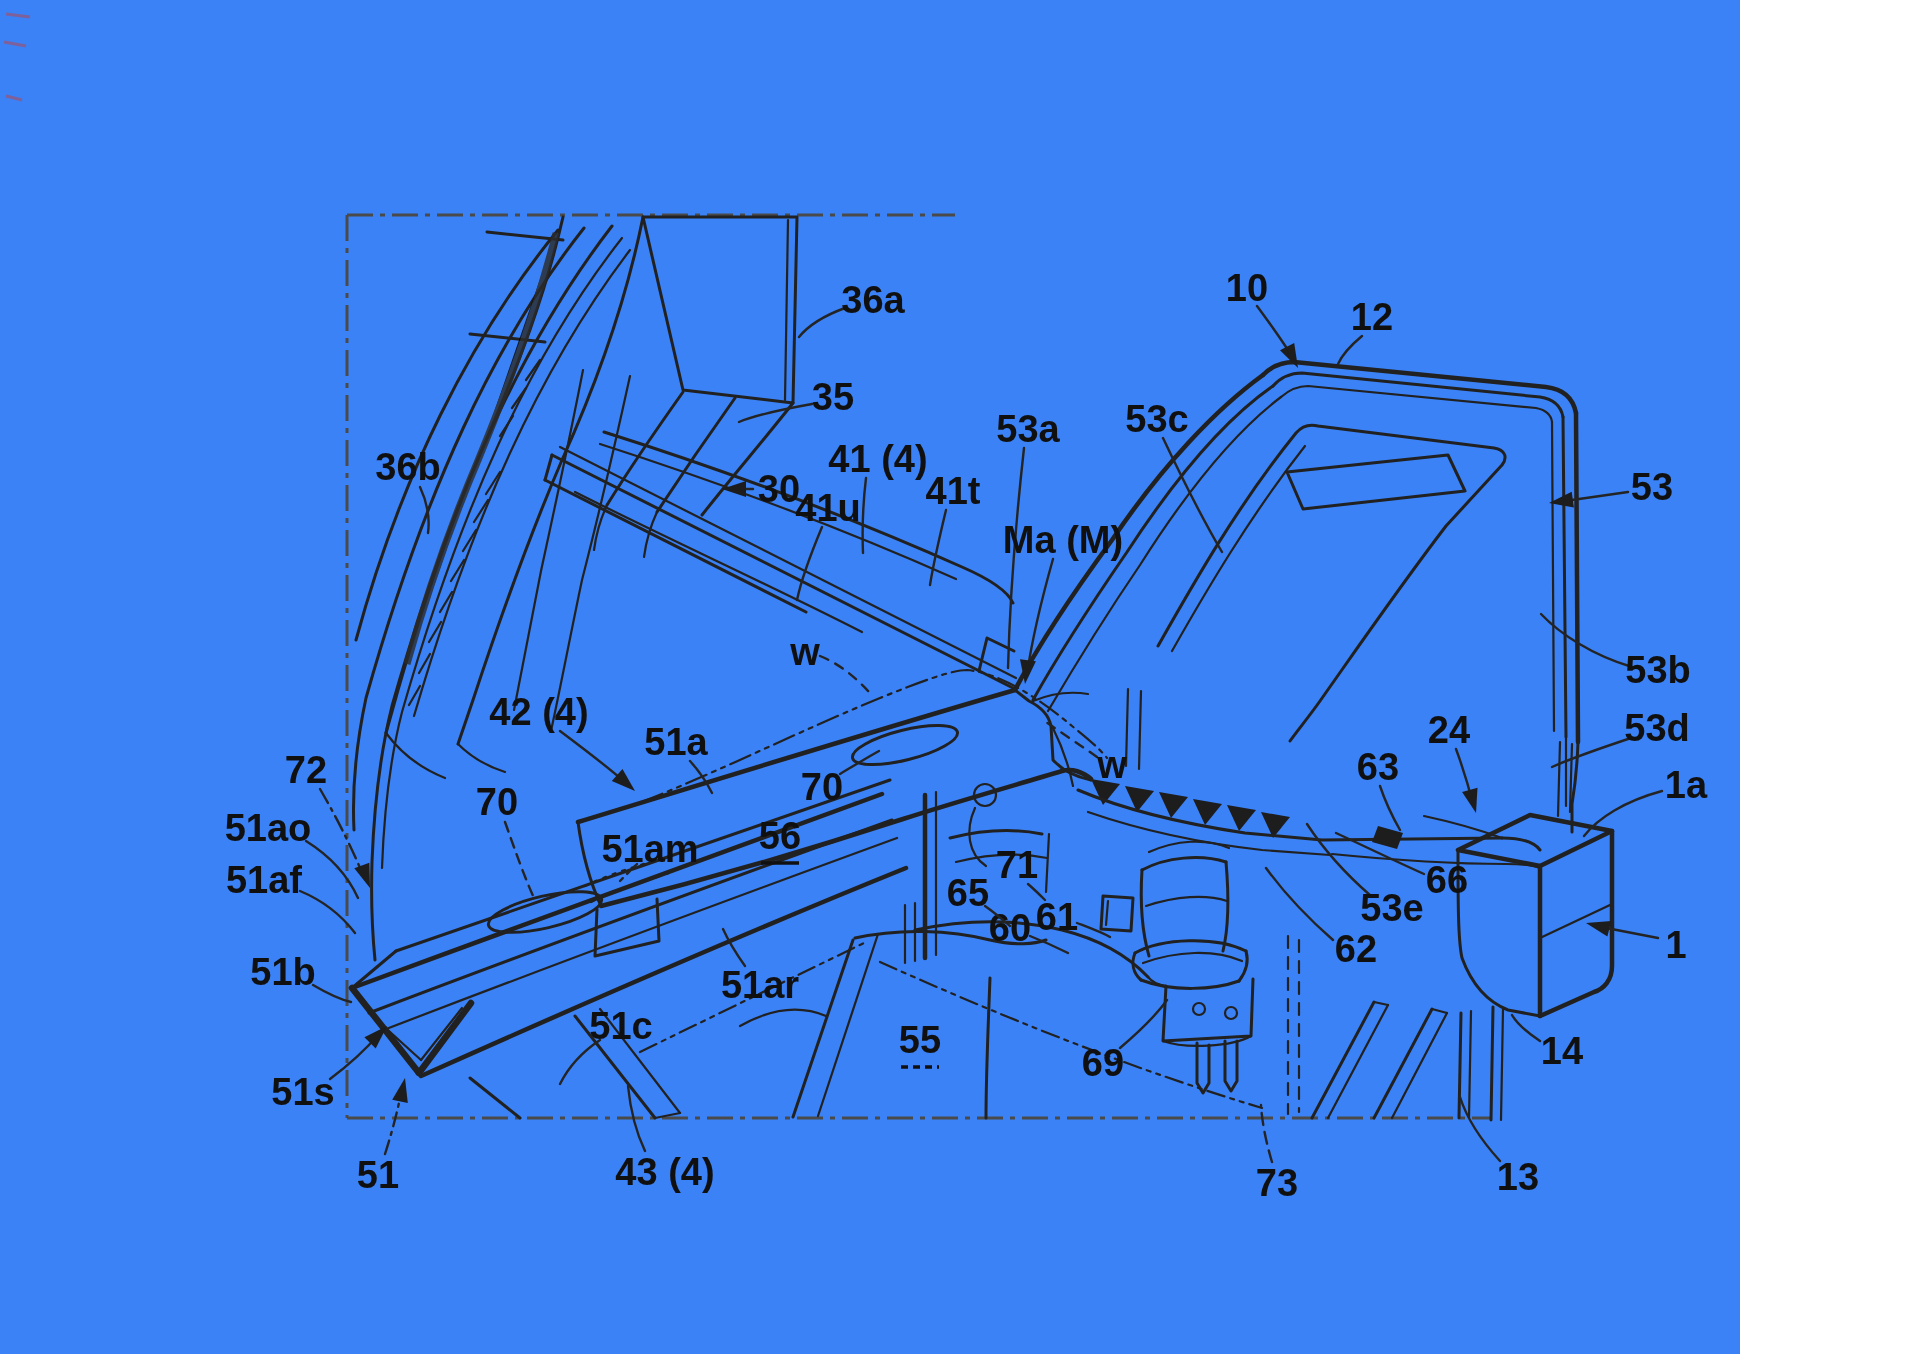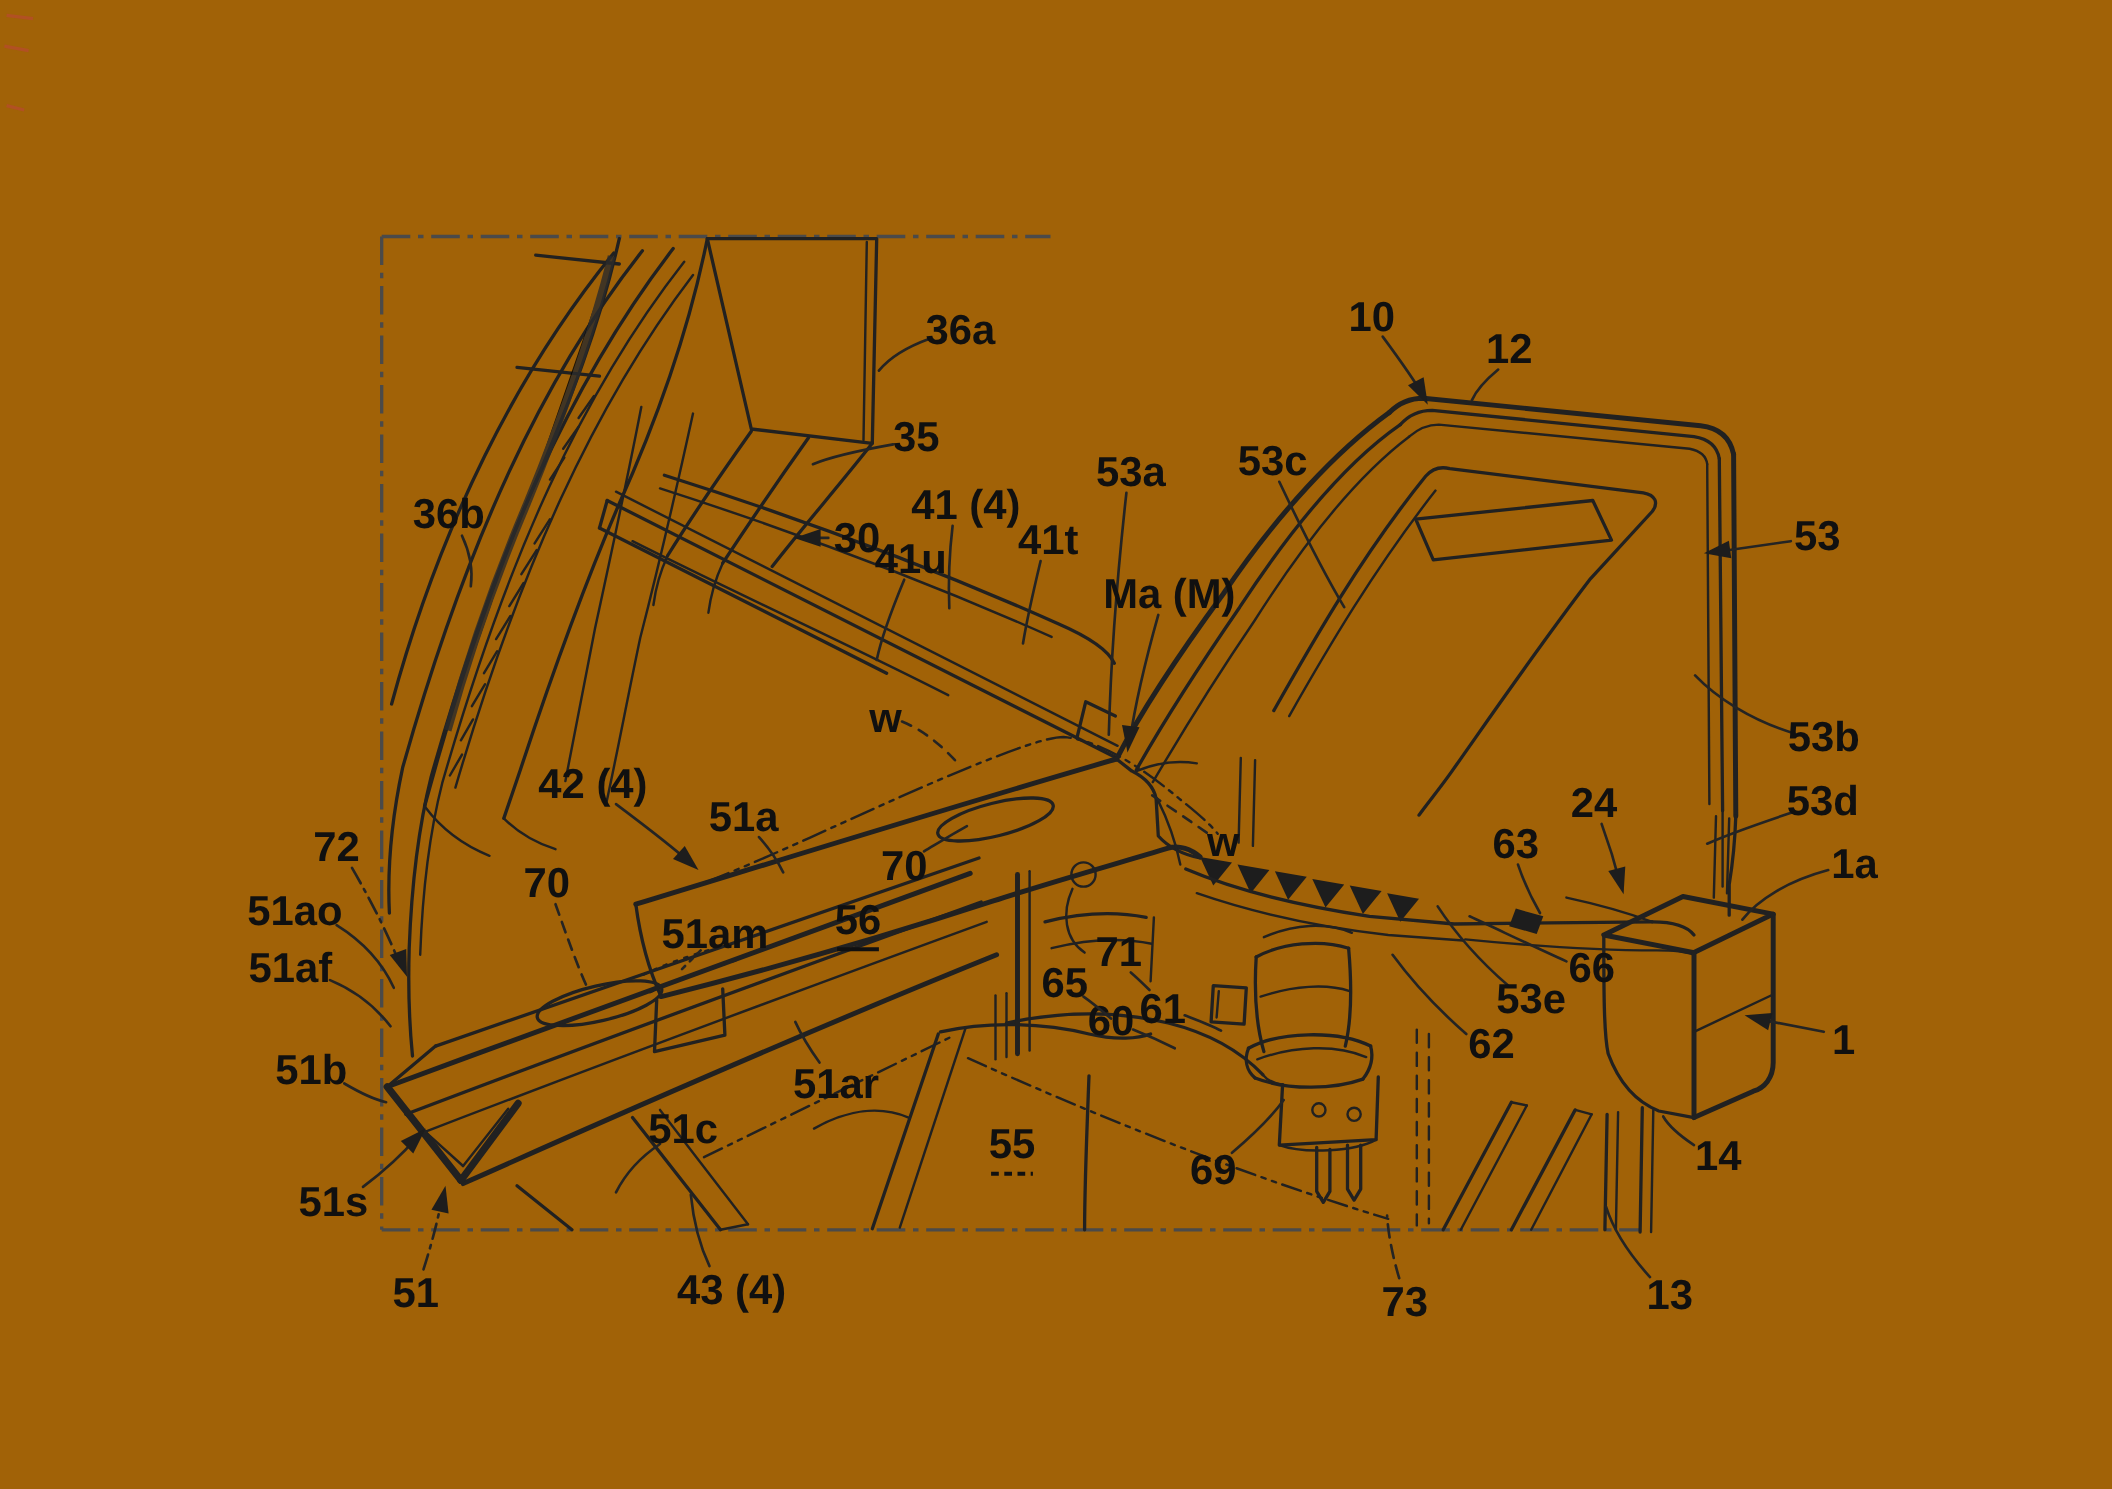--- a/index.html
+++ b/index.html
@@ -1,16 +1,16 @@
 <!DOCTYPE html>
 <html><head>
 <meta charset="utf-8">
 <style>
   html,body{margin:0;padding:0;background:#ffffff;}
-  .stage{position:relative;width:1920px;height:1354px;background:#a16207;overflow:hidden;
+  .stage{position:relative;width:1740px;height:1354px;background:#3b82f6;overflow:hidden;
          font-family:"Liberation Sans", sans-serif;}
   svg{position:absolute;left:0;top:0;}
   .lw       {stroke:#212121;stroke-width:3;fill:none;stroke-linecap:round;stroke-linejoin:round;}
   .s22      {stroke-width:2.2;}
   .s45      {stroke-width:4.5;}
   .s6       {stroke-width:6.5;}
   .shade    {stroke:#2b2b2b;stroke-width:7;opacity:.8;}
   .fillblk  {fill:#1d1d1d;stroke:none;}
   .border   {stroke:#4a4a4a;stroke-width:3;fill:none;stroke-dasharray:26 7 5 7;}
   .leader   {stroke:#242424;stroke-width:2.4;fill:none;stroke-linecap:round;}

